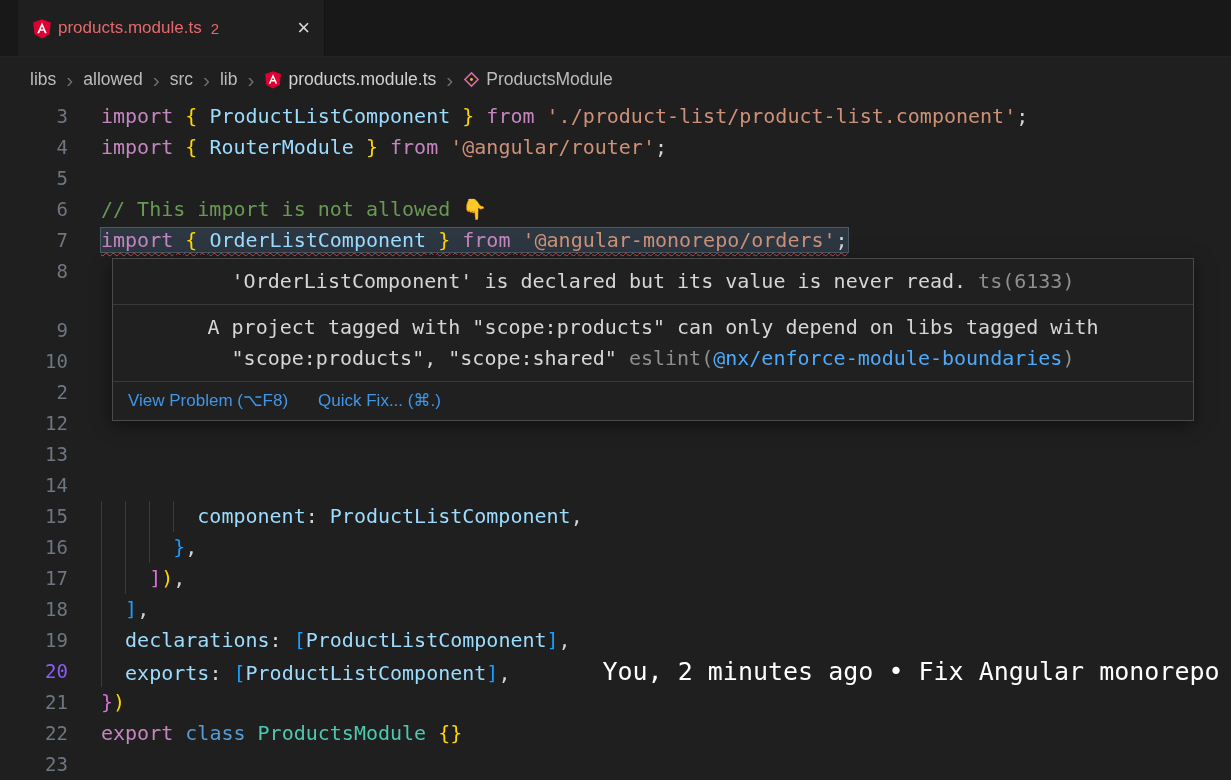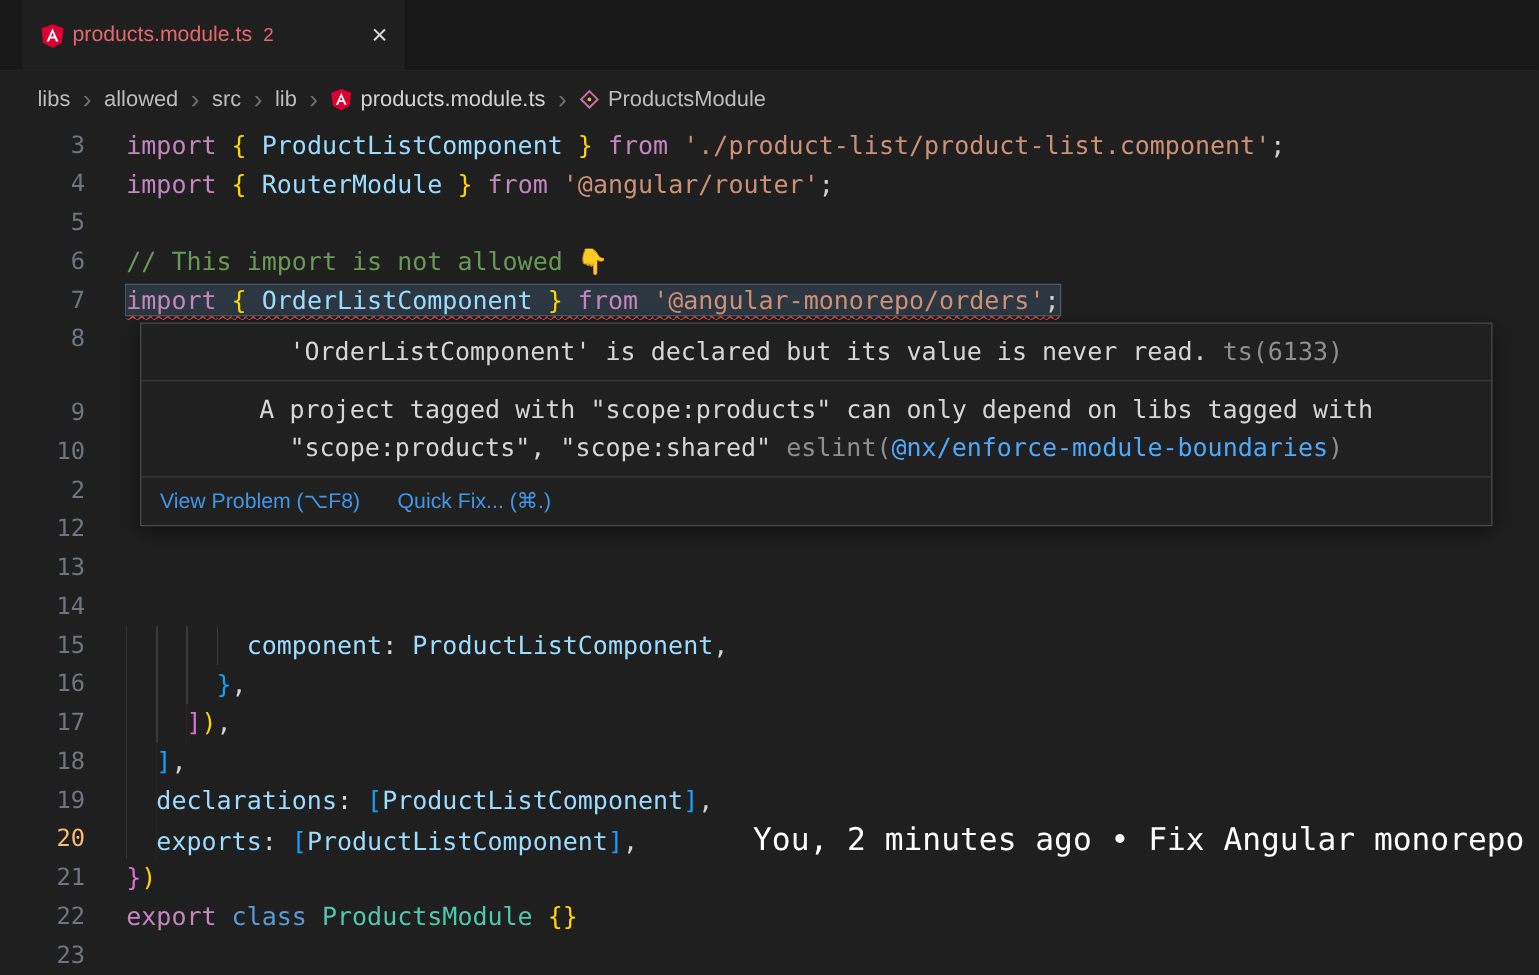--- a/index.html
+++ b/index.html
@@ -22,21 +22,21 @@
   .bc-item { cursor:pointer; white-space:nowrap; }
   .bc-file { color:#d2d2d2; }
   .bc-icon { display:flex; align-items:center; margin-right:-3px; }
 
   
   .editor { position:relative; height:679px; background:#1f1f1f;
             font-family:"DejaVu Sans Mono", monospace; font-size:20px; }
   .code-line { display:flex; height:31px; line-height:31px; white-space:pre; }
   .gutter { width:68px; flex:none; text-align:right; color:#6e7681; font-size:19px; }
   .line-content { margin-left:33px; flex:1; color:#d4d4d4; }
-  .current .gutter { color:#fdba74; }
+  .current .gutter { color:#8b5cf6; }
   .indent { display:inline-block; height:31px; vertical-align:top;
             background-image:repeating-linear-gradient(to right,#3b3b3b 0 1px,transparent 1px 2ch); }
   .blame { color:#ffffff; margin-left:92px; font-size:25px; }
 
   .tk-kw  { color:#C586C0; }
   .tk-kwb { color:#569CD6; }
   .tk-id  { color:#9CDCFE; }
   .tk-cls { color:#4EC9B0; }
   .tk-str { color:#CE9178; }
   .tk-cmt { color:#6A9955; }

